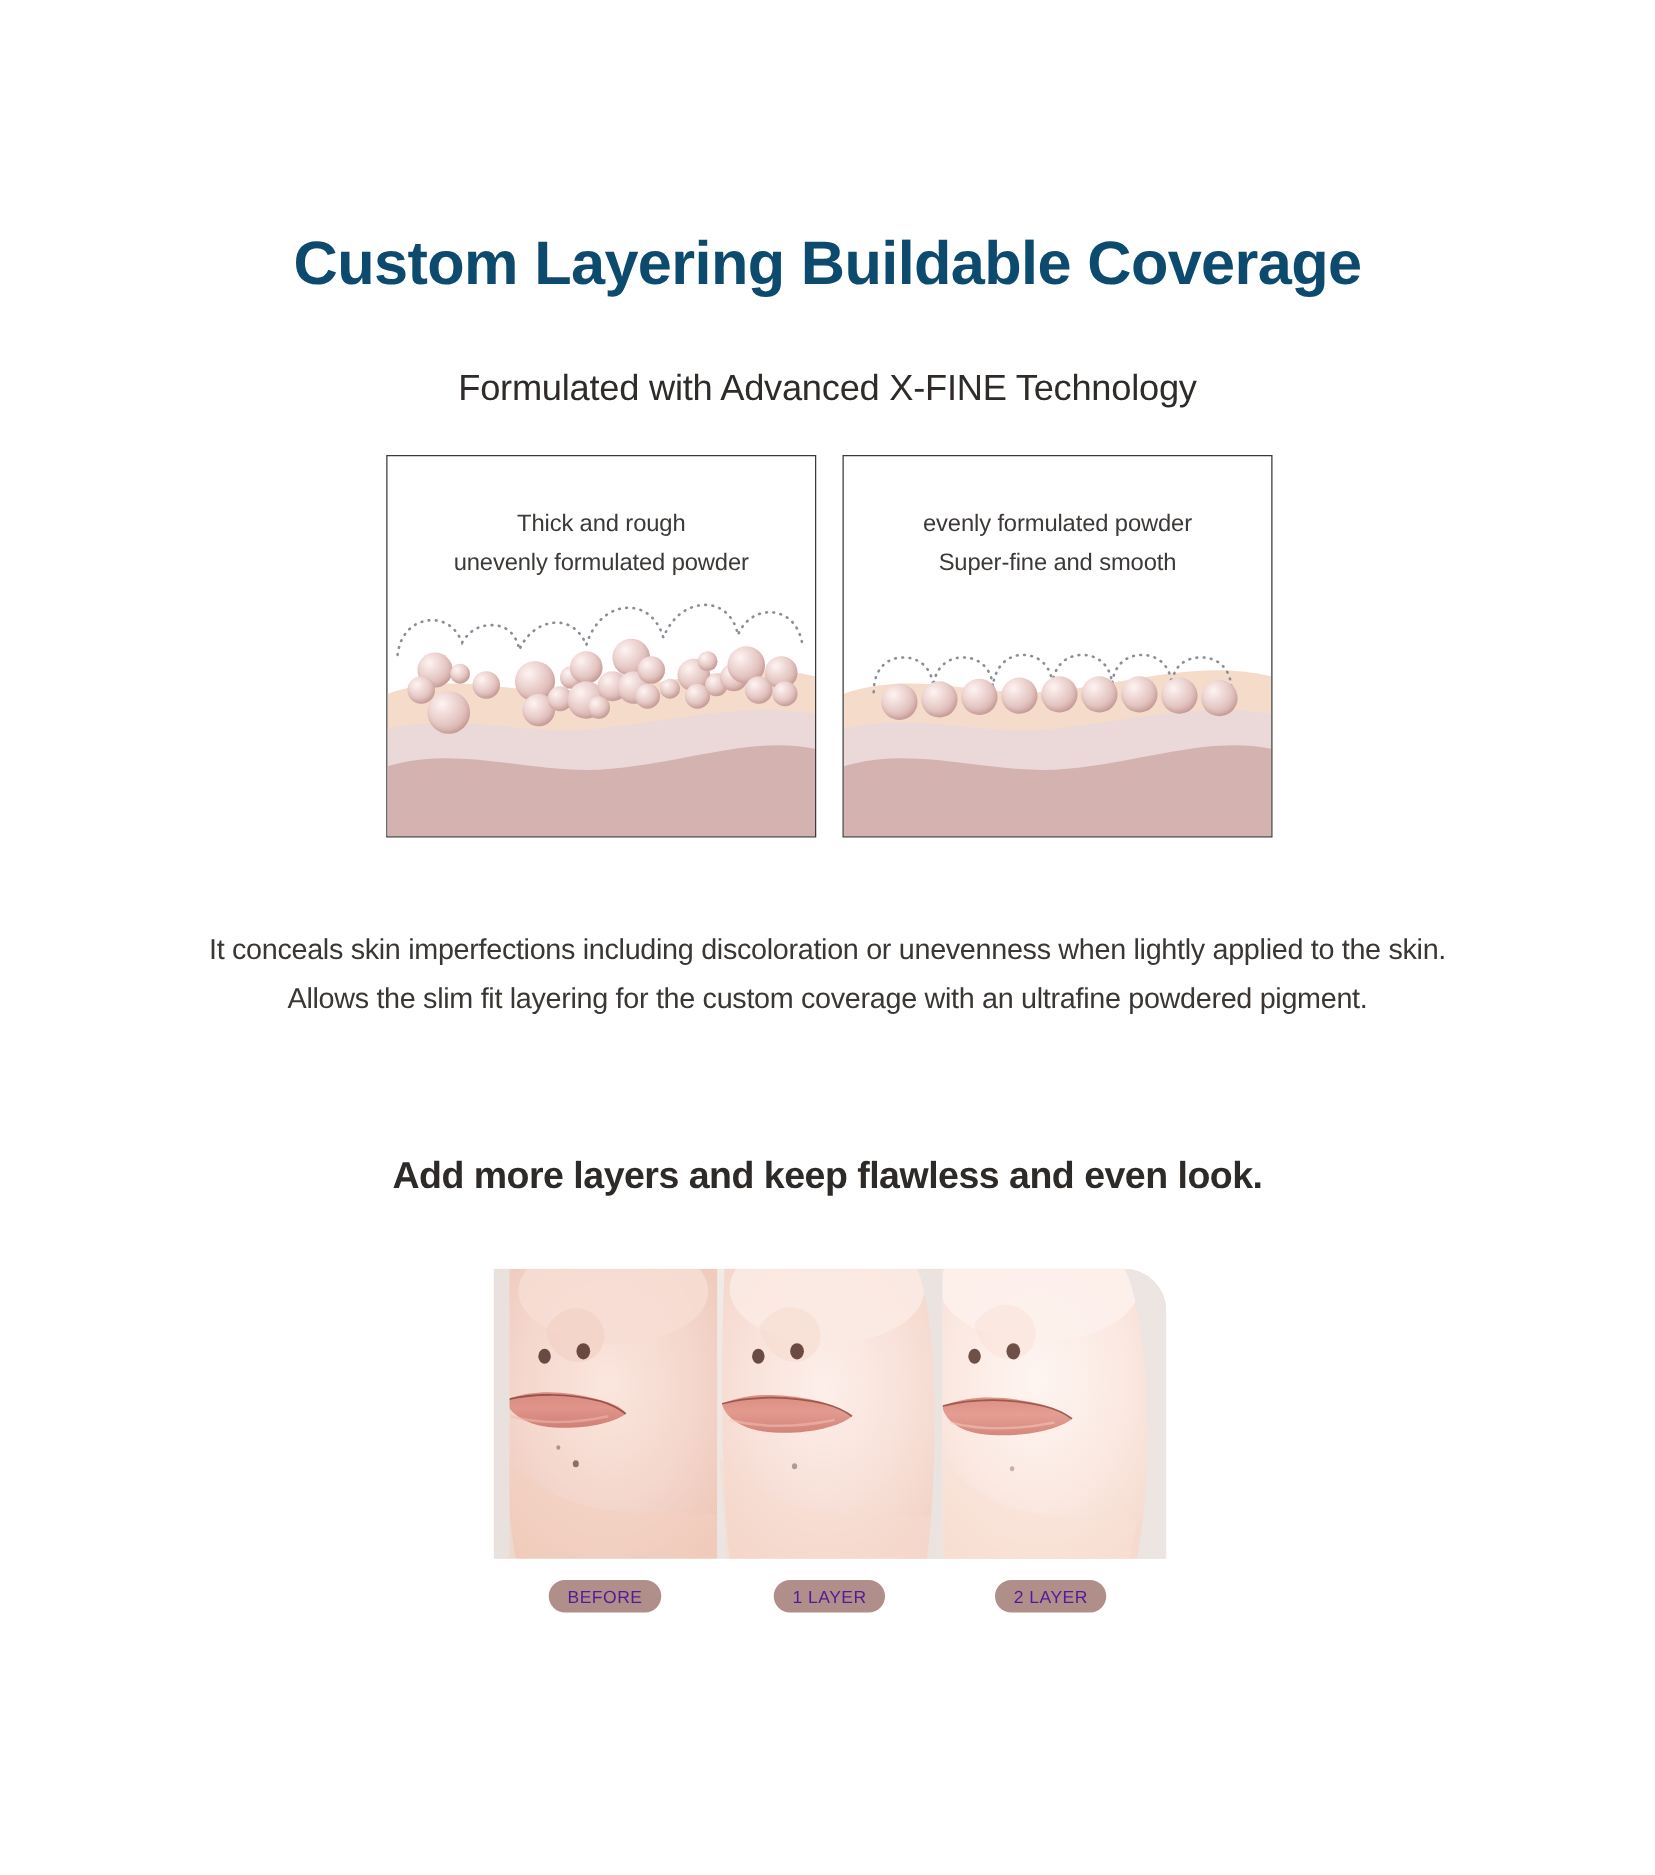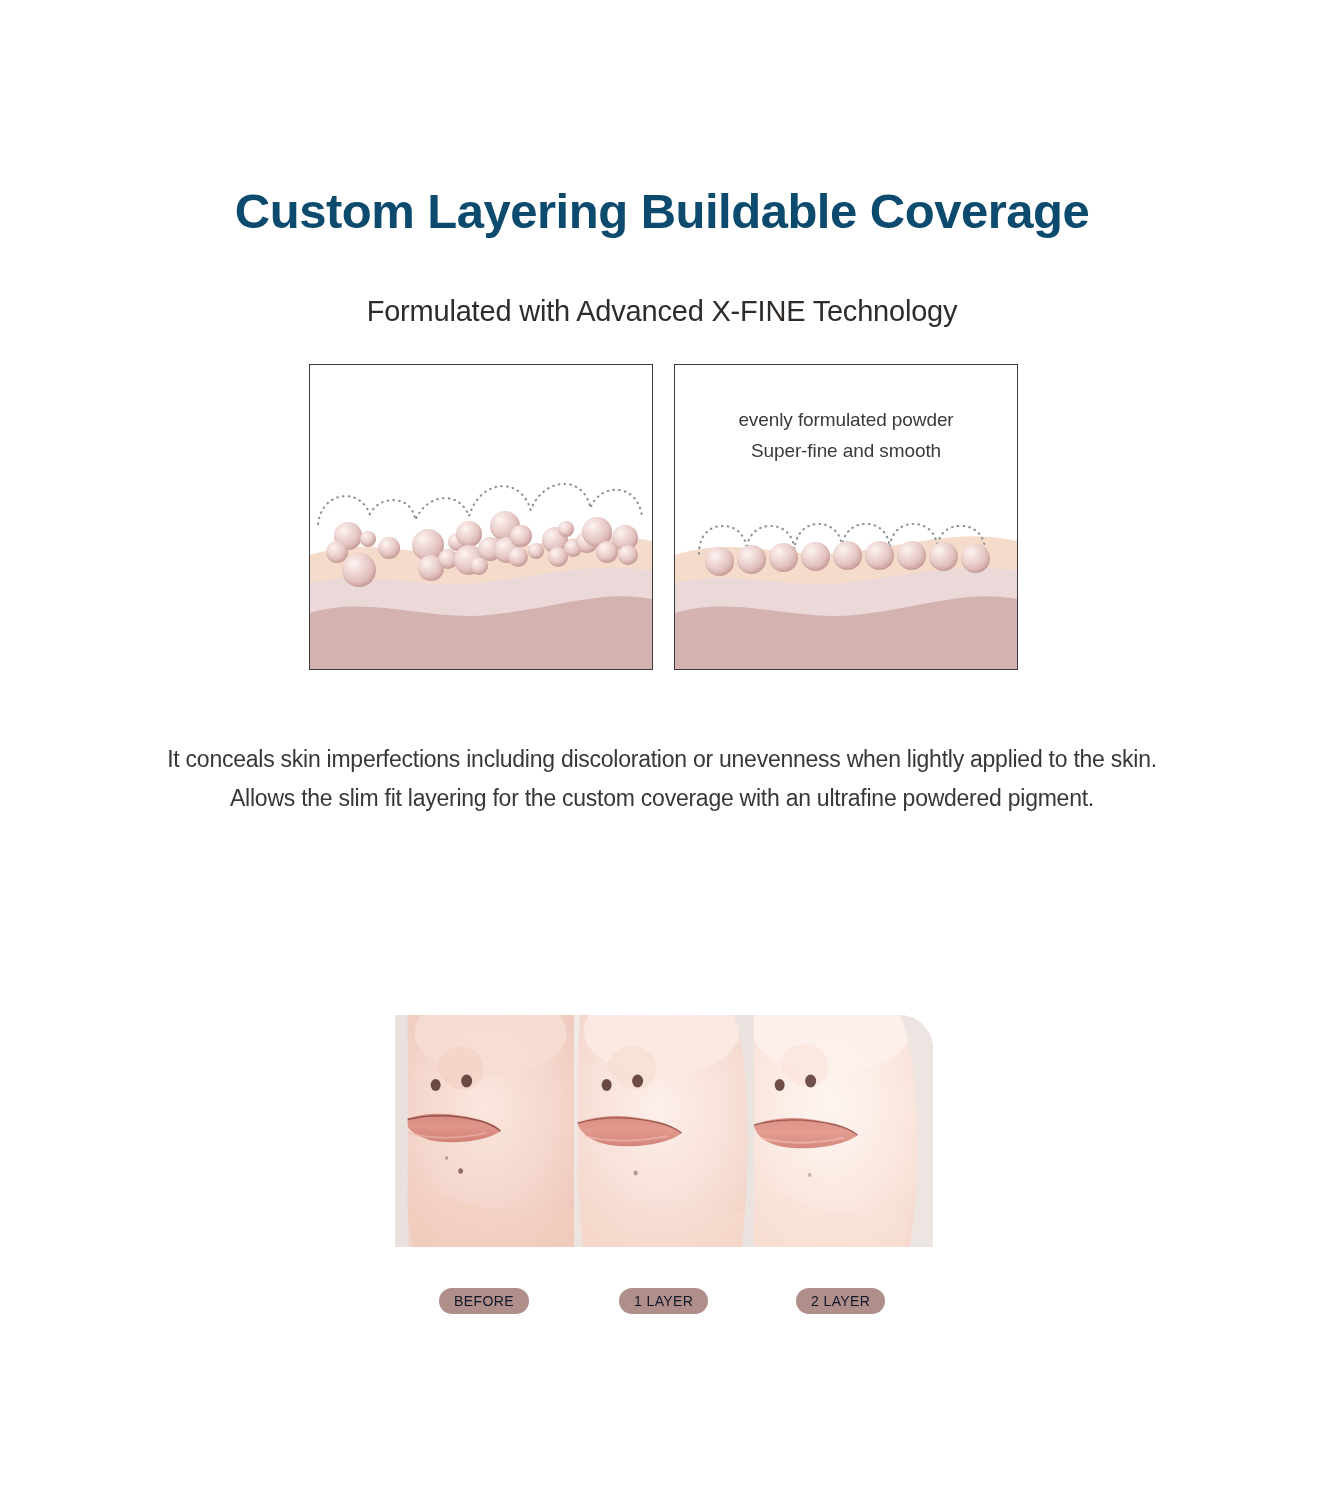--- a/index.html
+++ b/index.html
@@ -180,43 +180,46 @@
     height: 28px;
   }
   .badge {
     position: absolute;
     top: 0;
     height: 26px;
     line-height: 26px;
     padding: 0 15px;
     border-radius: 13px;
     background: #b08e8a;
-    color: #0f172a;
+    color: #4c1d95;
     font-size: 14px;
     letter-spacing: 0.4px;
     white-space: nowrap;
     text-align: center;
-    margin-top: 24px;
   }
   .badge.b0 { left: 44px; }
   .badge.b1 { left: 224px; }
   .badge.b2 { left: 401px; }
 </style>
 </head>
 <body>
 
 <div class="page">
 
   <h1 class="main-title">Custom Layering Buildable Coverage</h1>
 
   <div class="subtitle">Formulated with Advanced X-FINE Technology</div>
 
   <div class="panels">
 
     <div class="panel">
+      <div class="panel-caption">
+        <div>Thick and rough</div>
+        <div>unevenly formulated powder</div>
+      </div>
 
       <svg class="skin-svg" viewBox="0 0 344 160" preserveAspectRatio="none">
         <path d="M0,46 C60,26 110,50 168,44 C228,38 286,18 344,32 L344,160 L0,160 Z" fill="#f5dcca"></path>
         <path d="M0,74 C60,60 110,80 168,74 C228,68 286,52 344,62 L344,160 L0,160 Z" fill="#ebd9da"></path>
         <path d="M0,104 C60,86 118,112 180,106 C244,100 292,80 344,90 L344,160 L0,160 Z" fill="#d3b2b0"></path>
       </svg>
 
       <svg class="dots-svg" viewBox="0 0 344 306">
         <path d="M8,160 C10,142 22,132 36,132 C48,132 56,140 60,150
                  C66,140 74,136 84,136 C96,136 104,144 106,156
@@ -290,20 +293,21 @@
         <div class="bead" style="left:286px; top:179px; width:29px; height:29px;"></div>
       </div>
     </div>
   </div>
 
   <div class="body-copy">
     <div>It conceals skin imperfections including discoloration or unevenness when lightly applied to the skin.</div>
     <div>Allows the slim fit layering for the custom coverage with an ultrafine powdered pigment.</div>
   </div>
 
+  <div class="section-heading">Add more layers and keep flawless and even look.</div>
 
   <div class="photo-strip">
 
     <div class="photo">
       <svg viewBox="0 0 180 232" preserveAspectRatio="xMidYMid slice">
         <defs>
           <linearGradient id="bg1" x1="0" y1="0" x2="1" y2="1">
             <stop offset="0%" stop-color="#efe7e4"></stop>
             <stop offset="100%" stop-color="#e4dcd8"></stop>
           </linearGradient>

